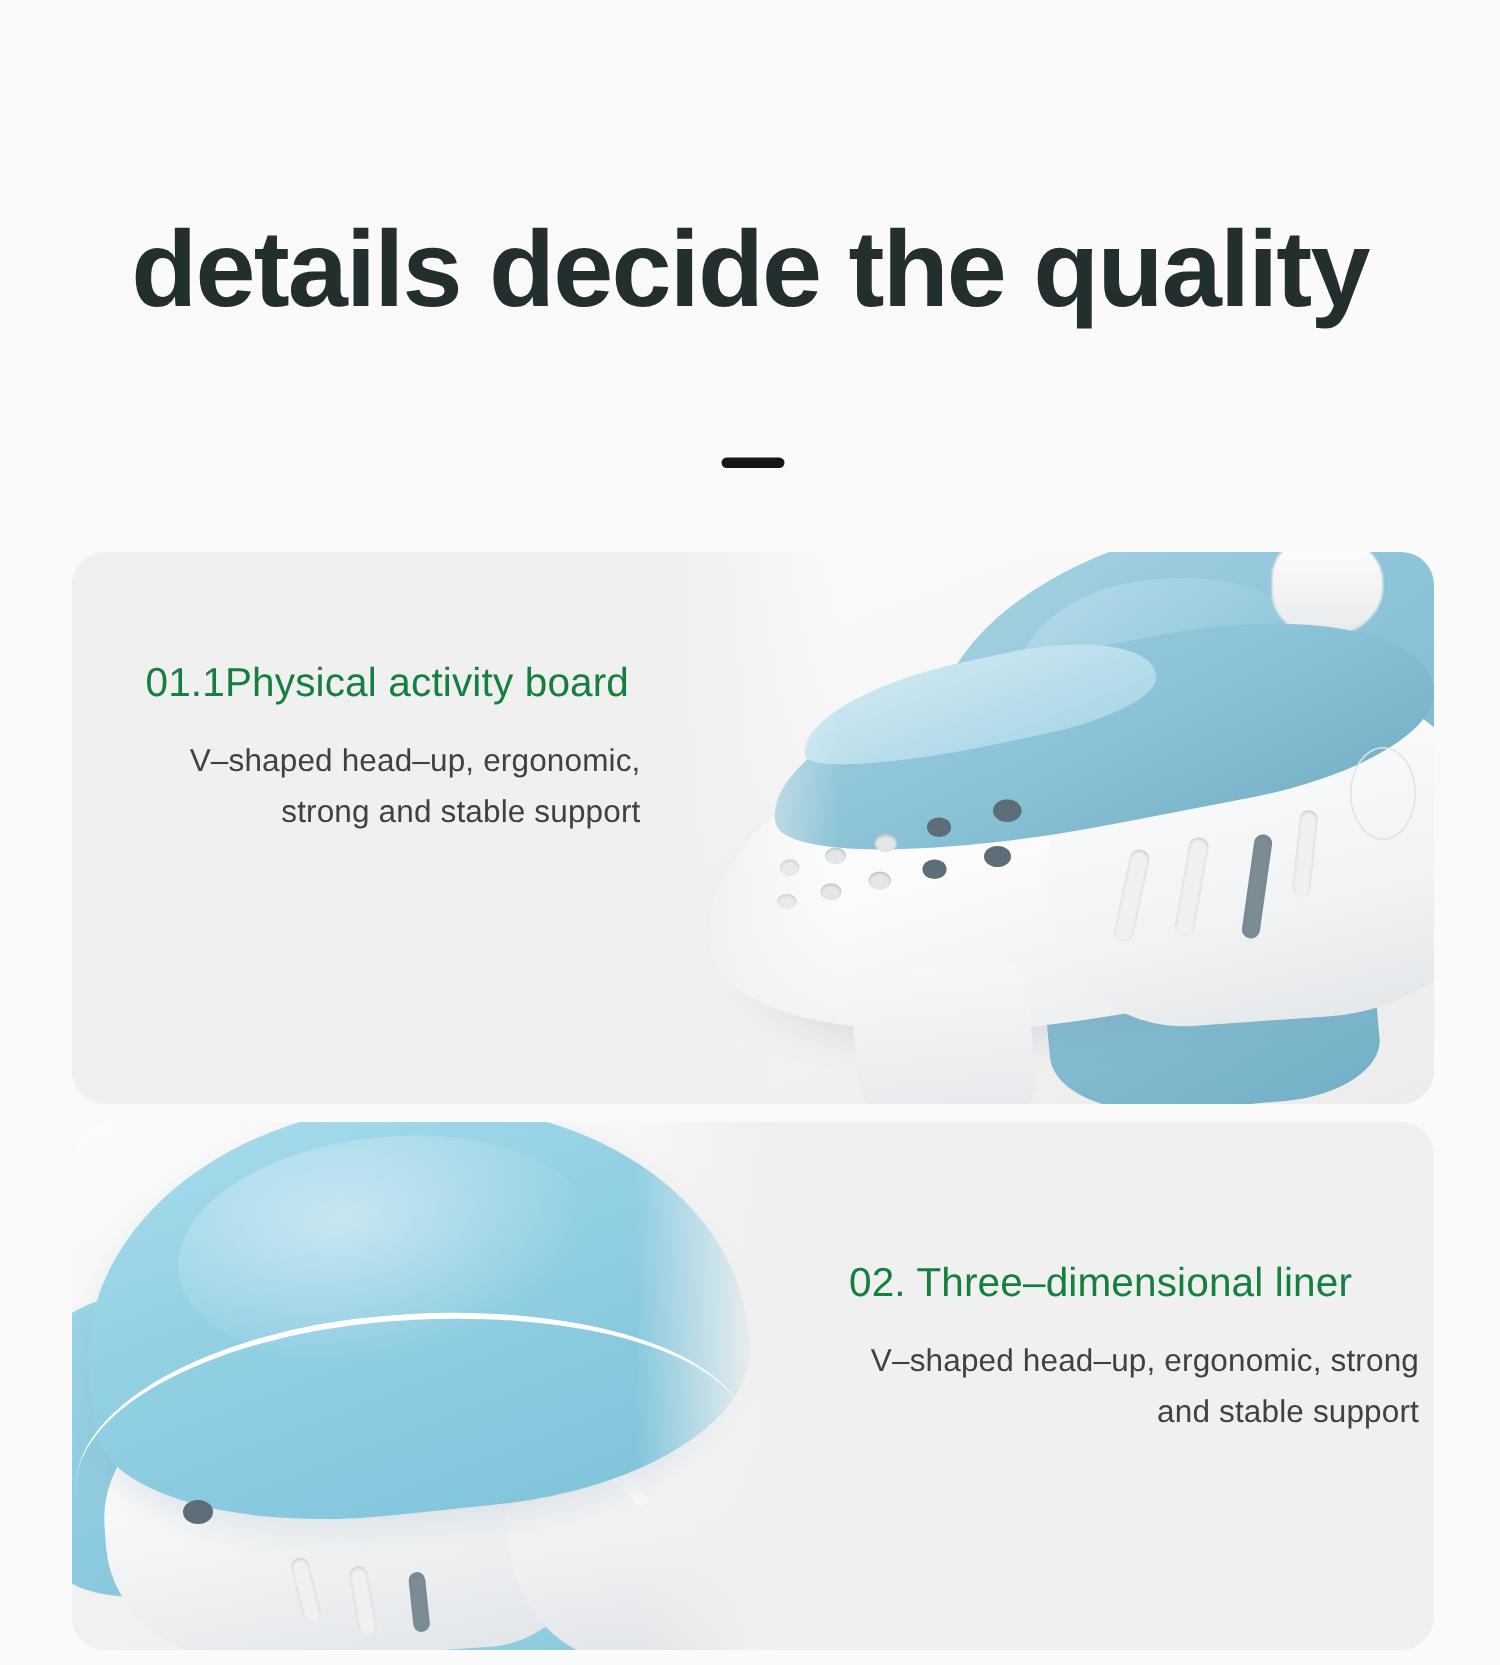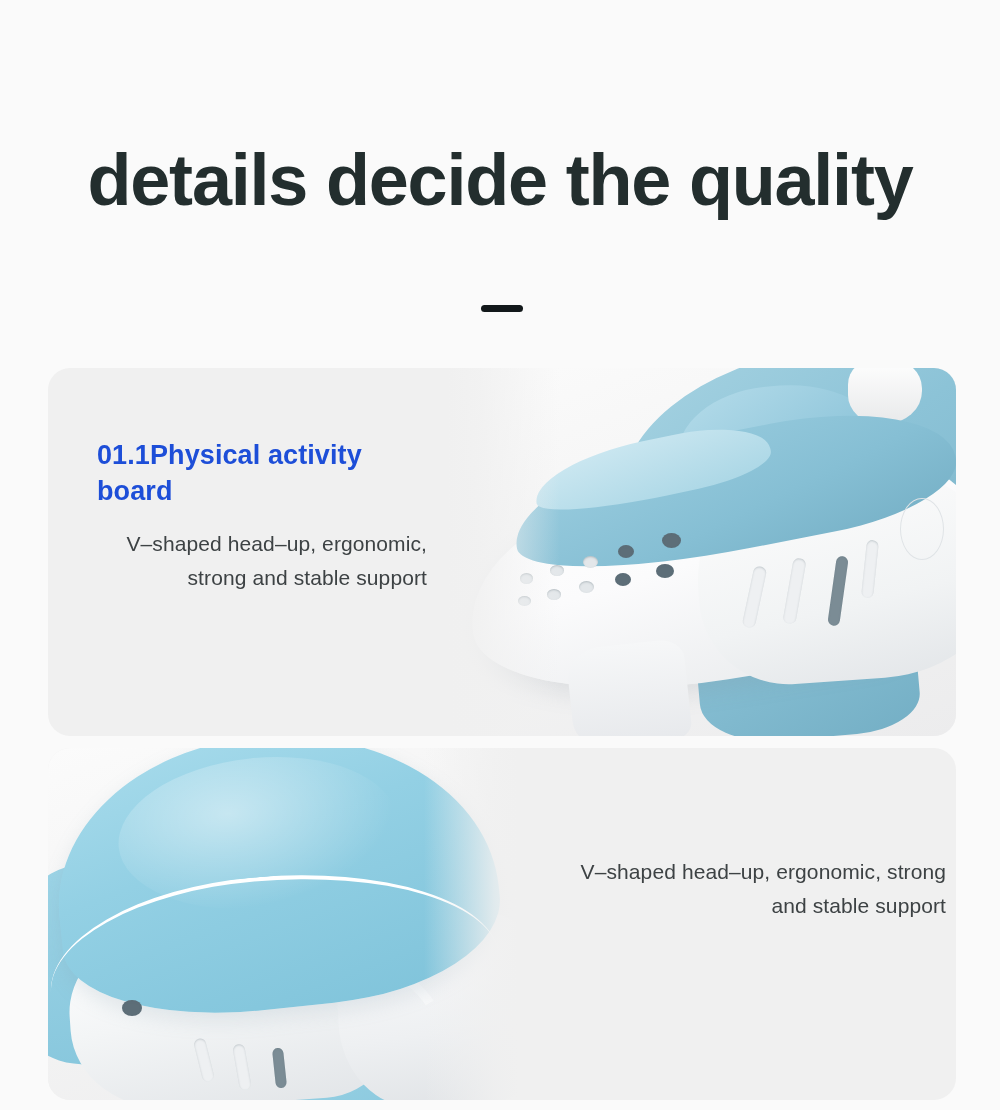--- a/index.html
+++ b/index.html
@@ -59,23 +59,23 @@
   .card-text {
     position: absolute;
     z-index: 3;
   }
 
   #card-1 .card-text { left: 49px; top: 69px; width: 330px; }
   #card-2 .card-text { left: 518px; top: 89px; width: 380px; }
 
   .card-heading {
     font-size: 27px;
-    font-weight: 700;
+    font-weight: 400;
     line-height: 36px;
-    color: #1d4ed8;
+    color: #15803d;
     letter-spacing: 0.1px;
   }
 
   .card-body {
     margin-top: 18px;
     font-size: 21px;
     font-weight: 400;
     line-height: 34px;
     color: #3d4244;
     letter-spacing: 0.1px;
@@ -333,18 +333,19 @@
 
       <div class="slot" style="left:150px; top:290px; width:12px; height:44px; transform:rotate(-14deg);"></div>
       <div class="slot" style="left:188px; top:296px; width:12px; height:46px; transform:rotate(-10deg);"></div>
       <div class="slot dark" style="left:226px; top:300px; width:11px; height:40px; transform:rotate(-6deg);"></div>
       <div class="hole dark" style="left:74px; top:252px; width:20px; height:16px;"></div>
 
       <div class="photo-fade"></div>
     </div>
 
     <div class="card-text">
+      <div class="card-heading">02. Three–dimensional liner</div>
       <div class="card-body">V–shaped head–up, ergonomic, strong and stable support</div>
     </div>
 
   </section>
 
 </div>
 
 </body></html>

